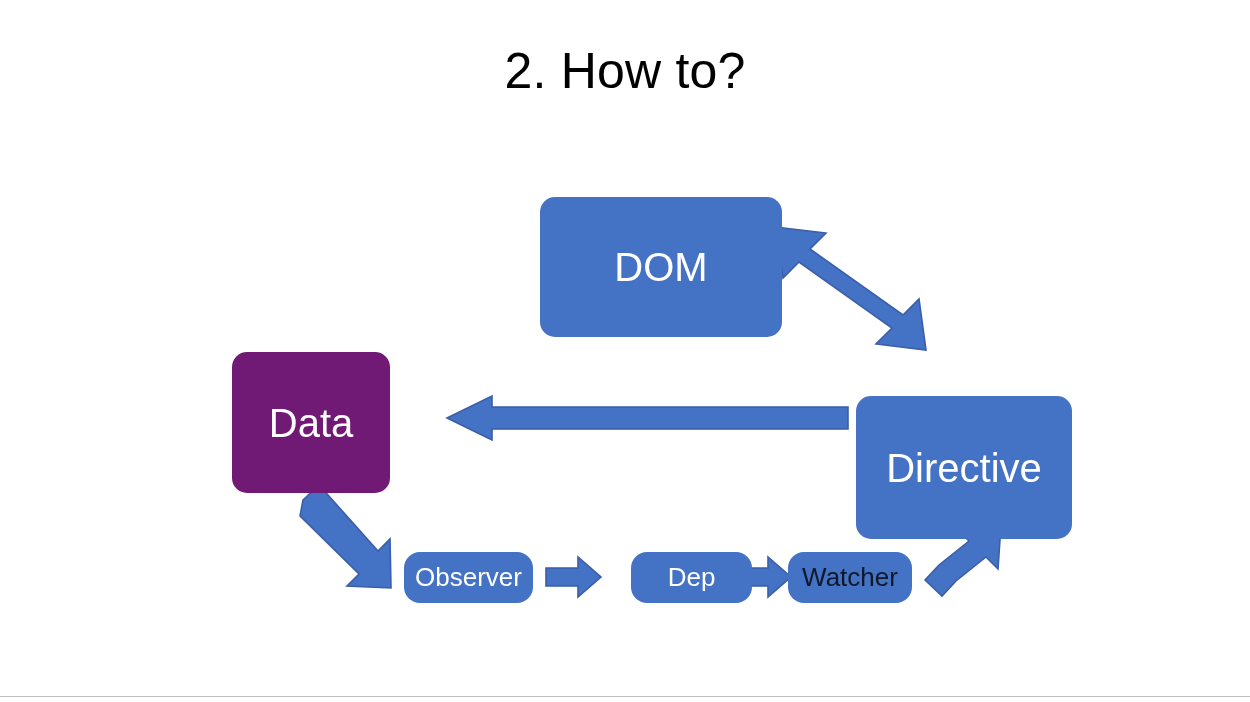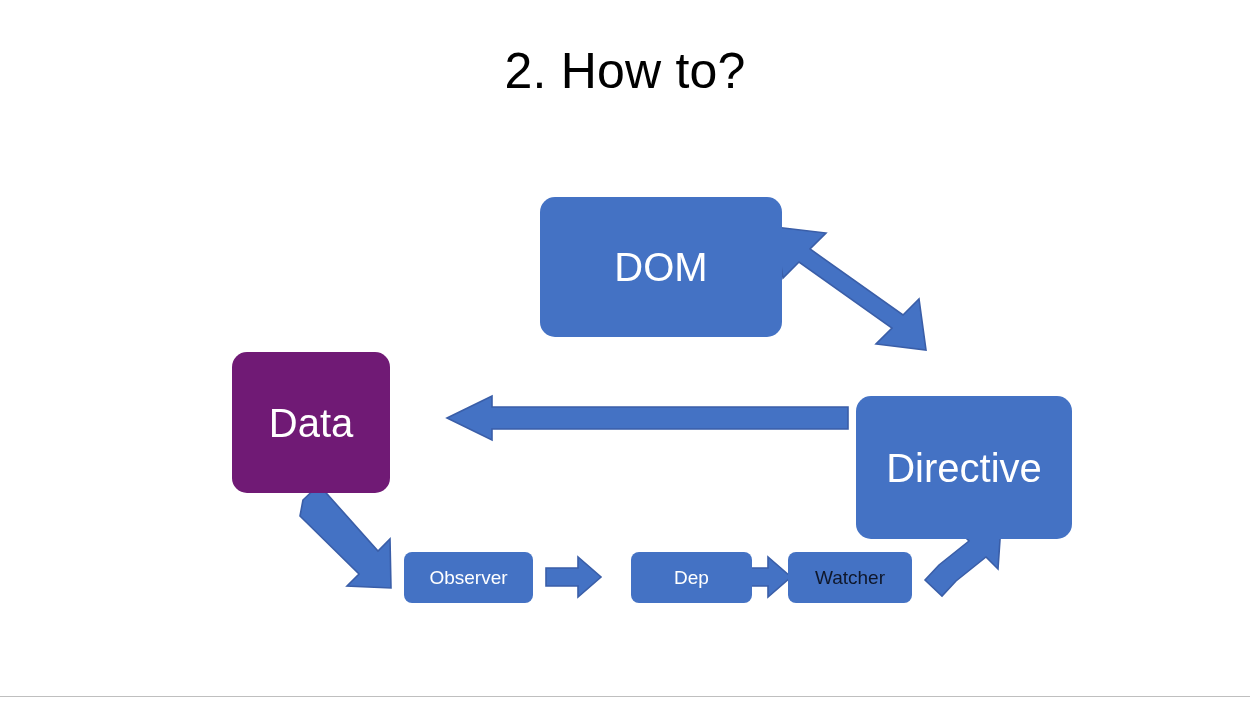--- a/index.html
+++ b/index.html
@@ -42,22 +42,22 @@
     text-align: center;
     line-height: 1.05;
     user-select: none;
   }
   .node-lg {
     border-radius: 15px;
     font-size: 40px;
     font-weight: 400;
   }
   .node-sm {
-    border-radius: 8px;
-    font-size: 19px;
+    border-radius: 16px;
+    font-size: 26px;
     font-weight: 400;
   }
   .arrow-layer {
     position: absolute;
     left: 0;
     top: 0;
     width: 1250px;
     height: 702px;
     pointer-events: none;
   }

